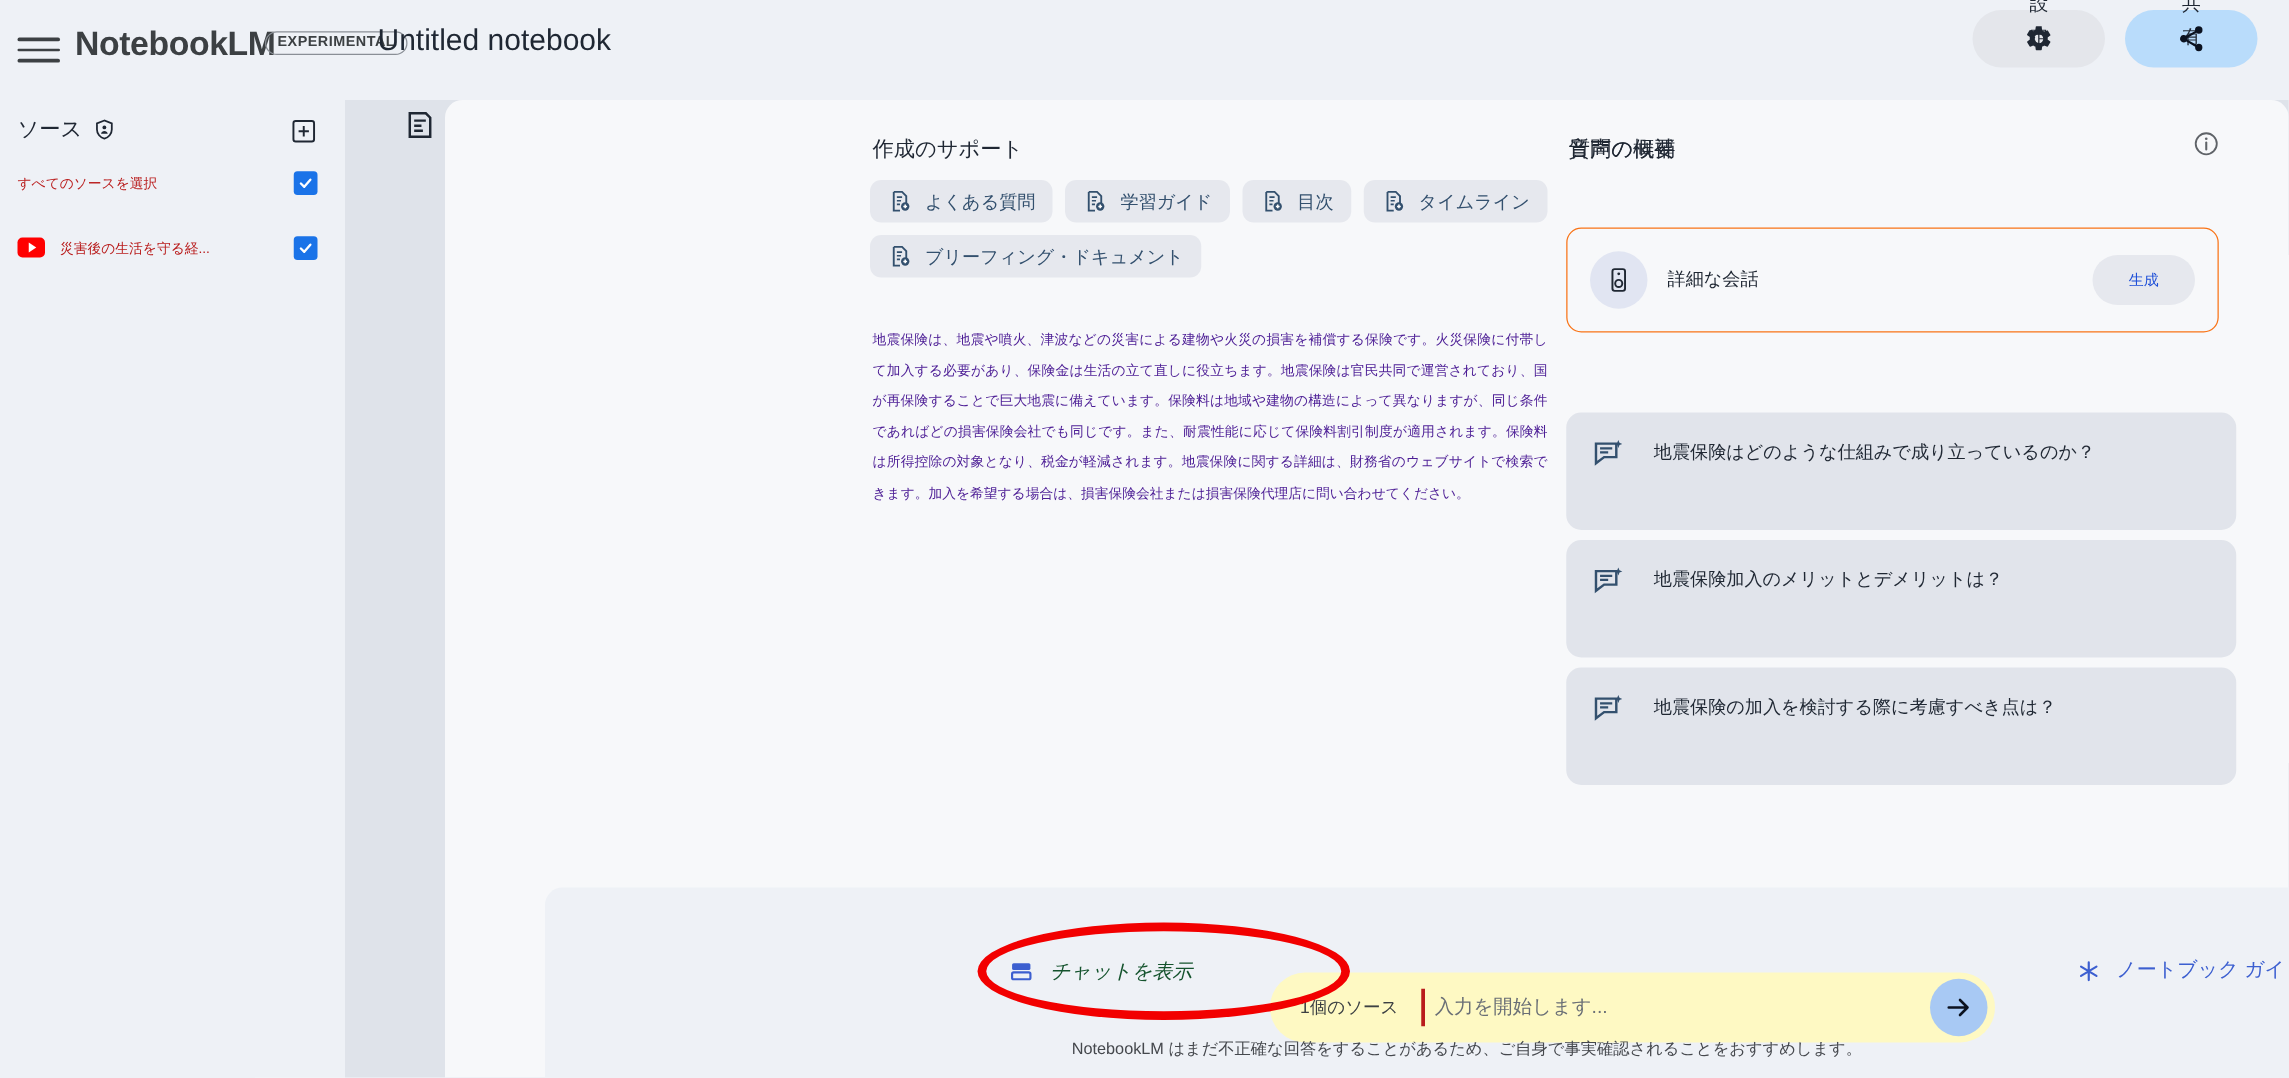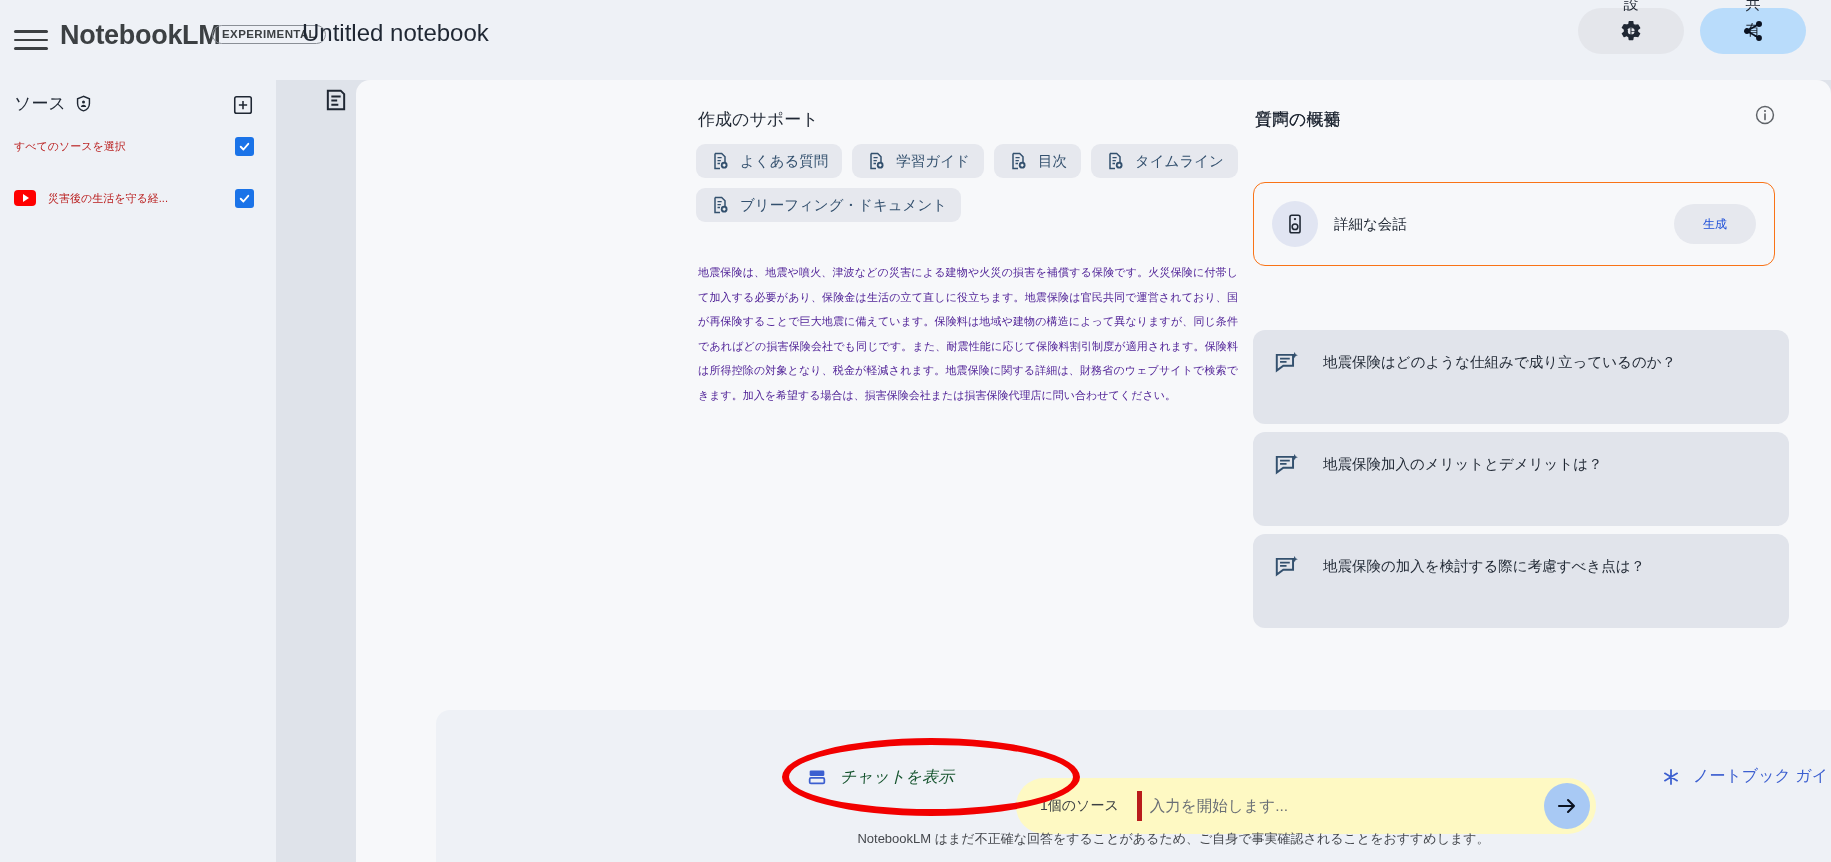--- a/index.html
+++ b/index.html
@@ -171,21 +171,21 @@
   .chat-input-wrap {
     position: absolute; left: 580px; top: 40px; width: 580px; height: 56px;
     background: #fef9c3; border-radius: 28px; display: flex; align-items: center; margin-top: 28px;
   }
   .src-count {
     font-size: 14px; color: #3c4043; padding-left: 24px; padding-right: 18px;
     white-space: nowrap;
   }
   .chat-ph {
     flex: 1; font-size: 15.5px; color: #6a6f76; padding-left: 8px;
-    border-left: 5px solid #b91c1c; height: 30px; line-height: 30px;
+    border-left: 3px solid #b91c1c; height: 30px; line-height: 30px;
   }
   .send-btn {
     width: 46px; height: 46px; border-radius: 50%; background: #a8c9f4;
     display: flex; align-items: center; justify-content: center;
     margin-right: 6px; cursor: pointer; flex: 0 0 46px;
   }
   .guide {
     position: absolute; left: 1225px; top: 56px; display: flex;
     align-items: center; gap: 12px; cursor: pointer;
   }

